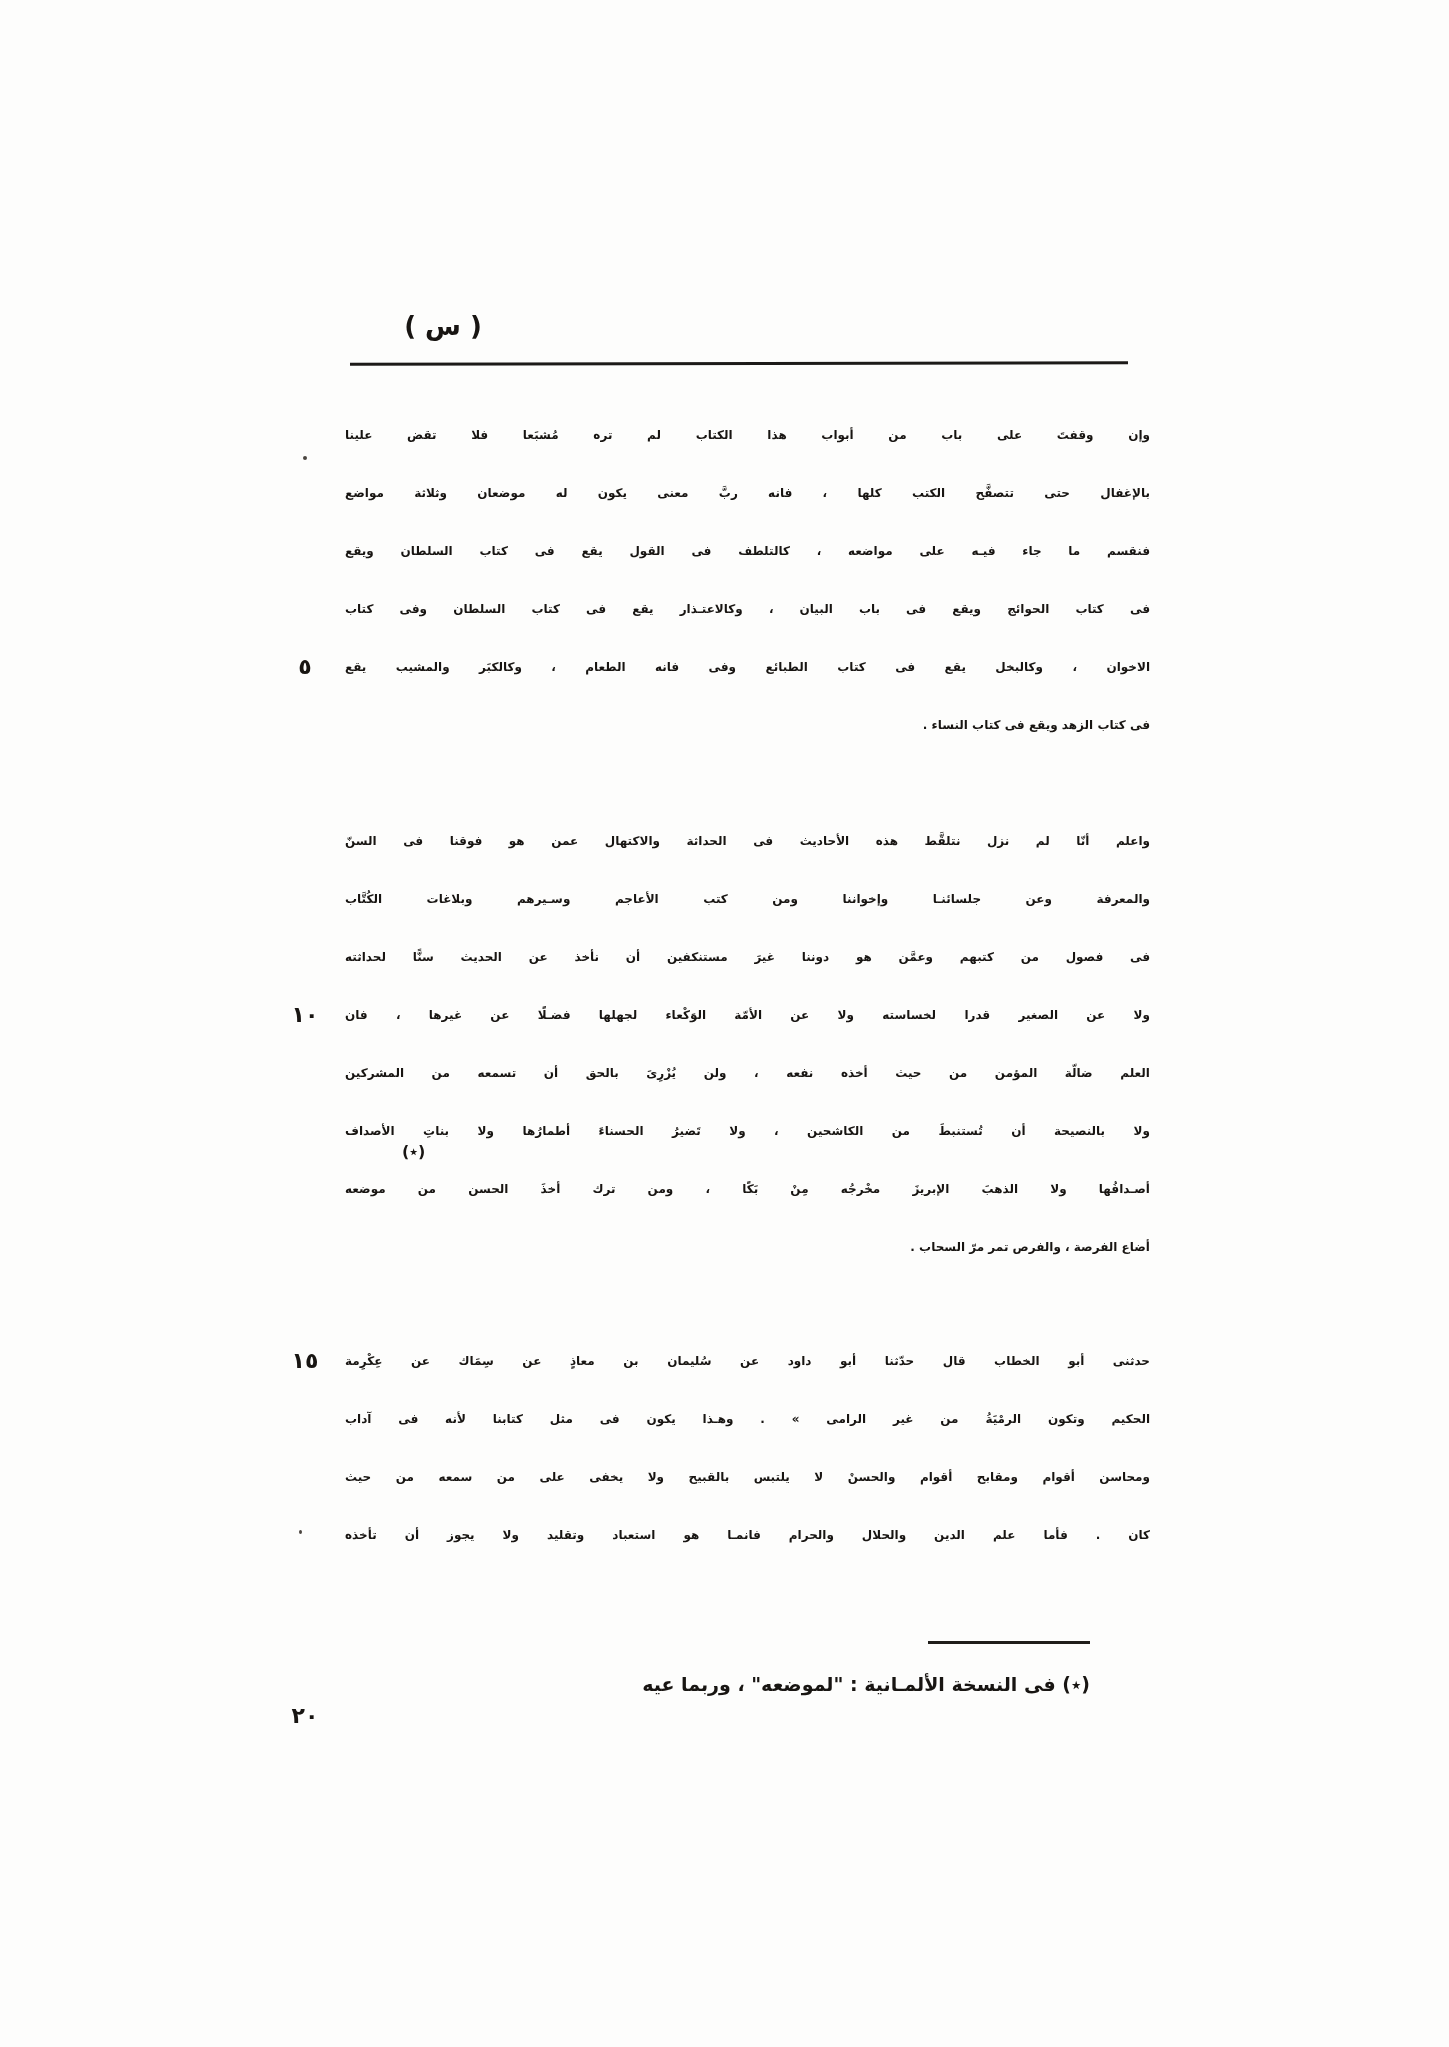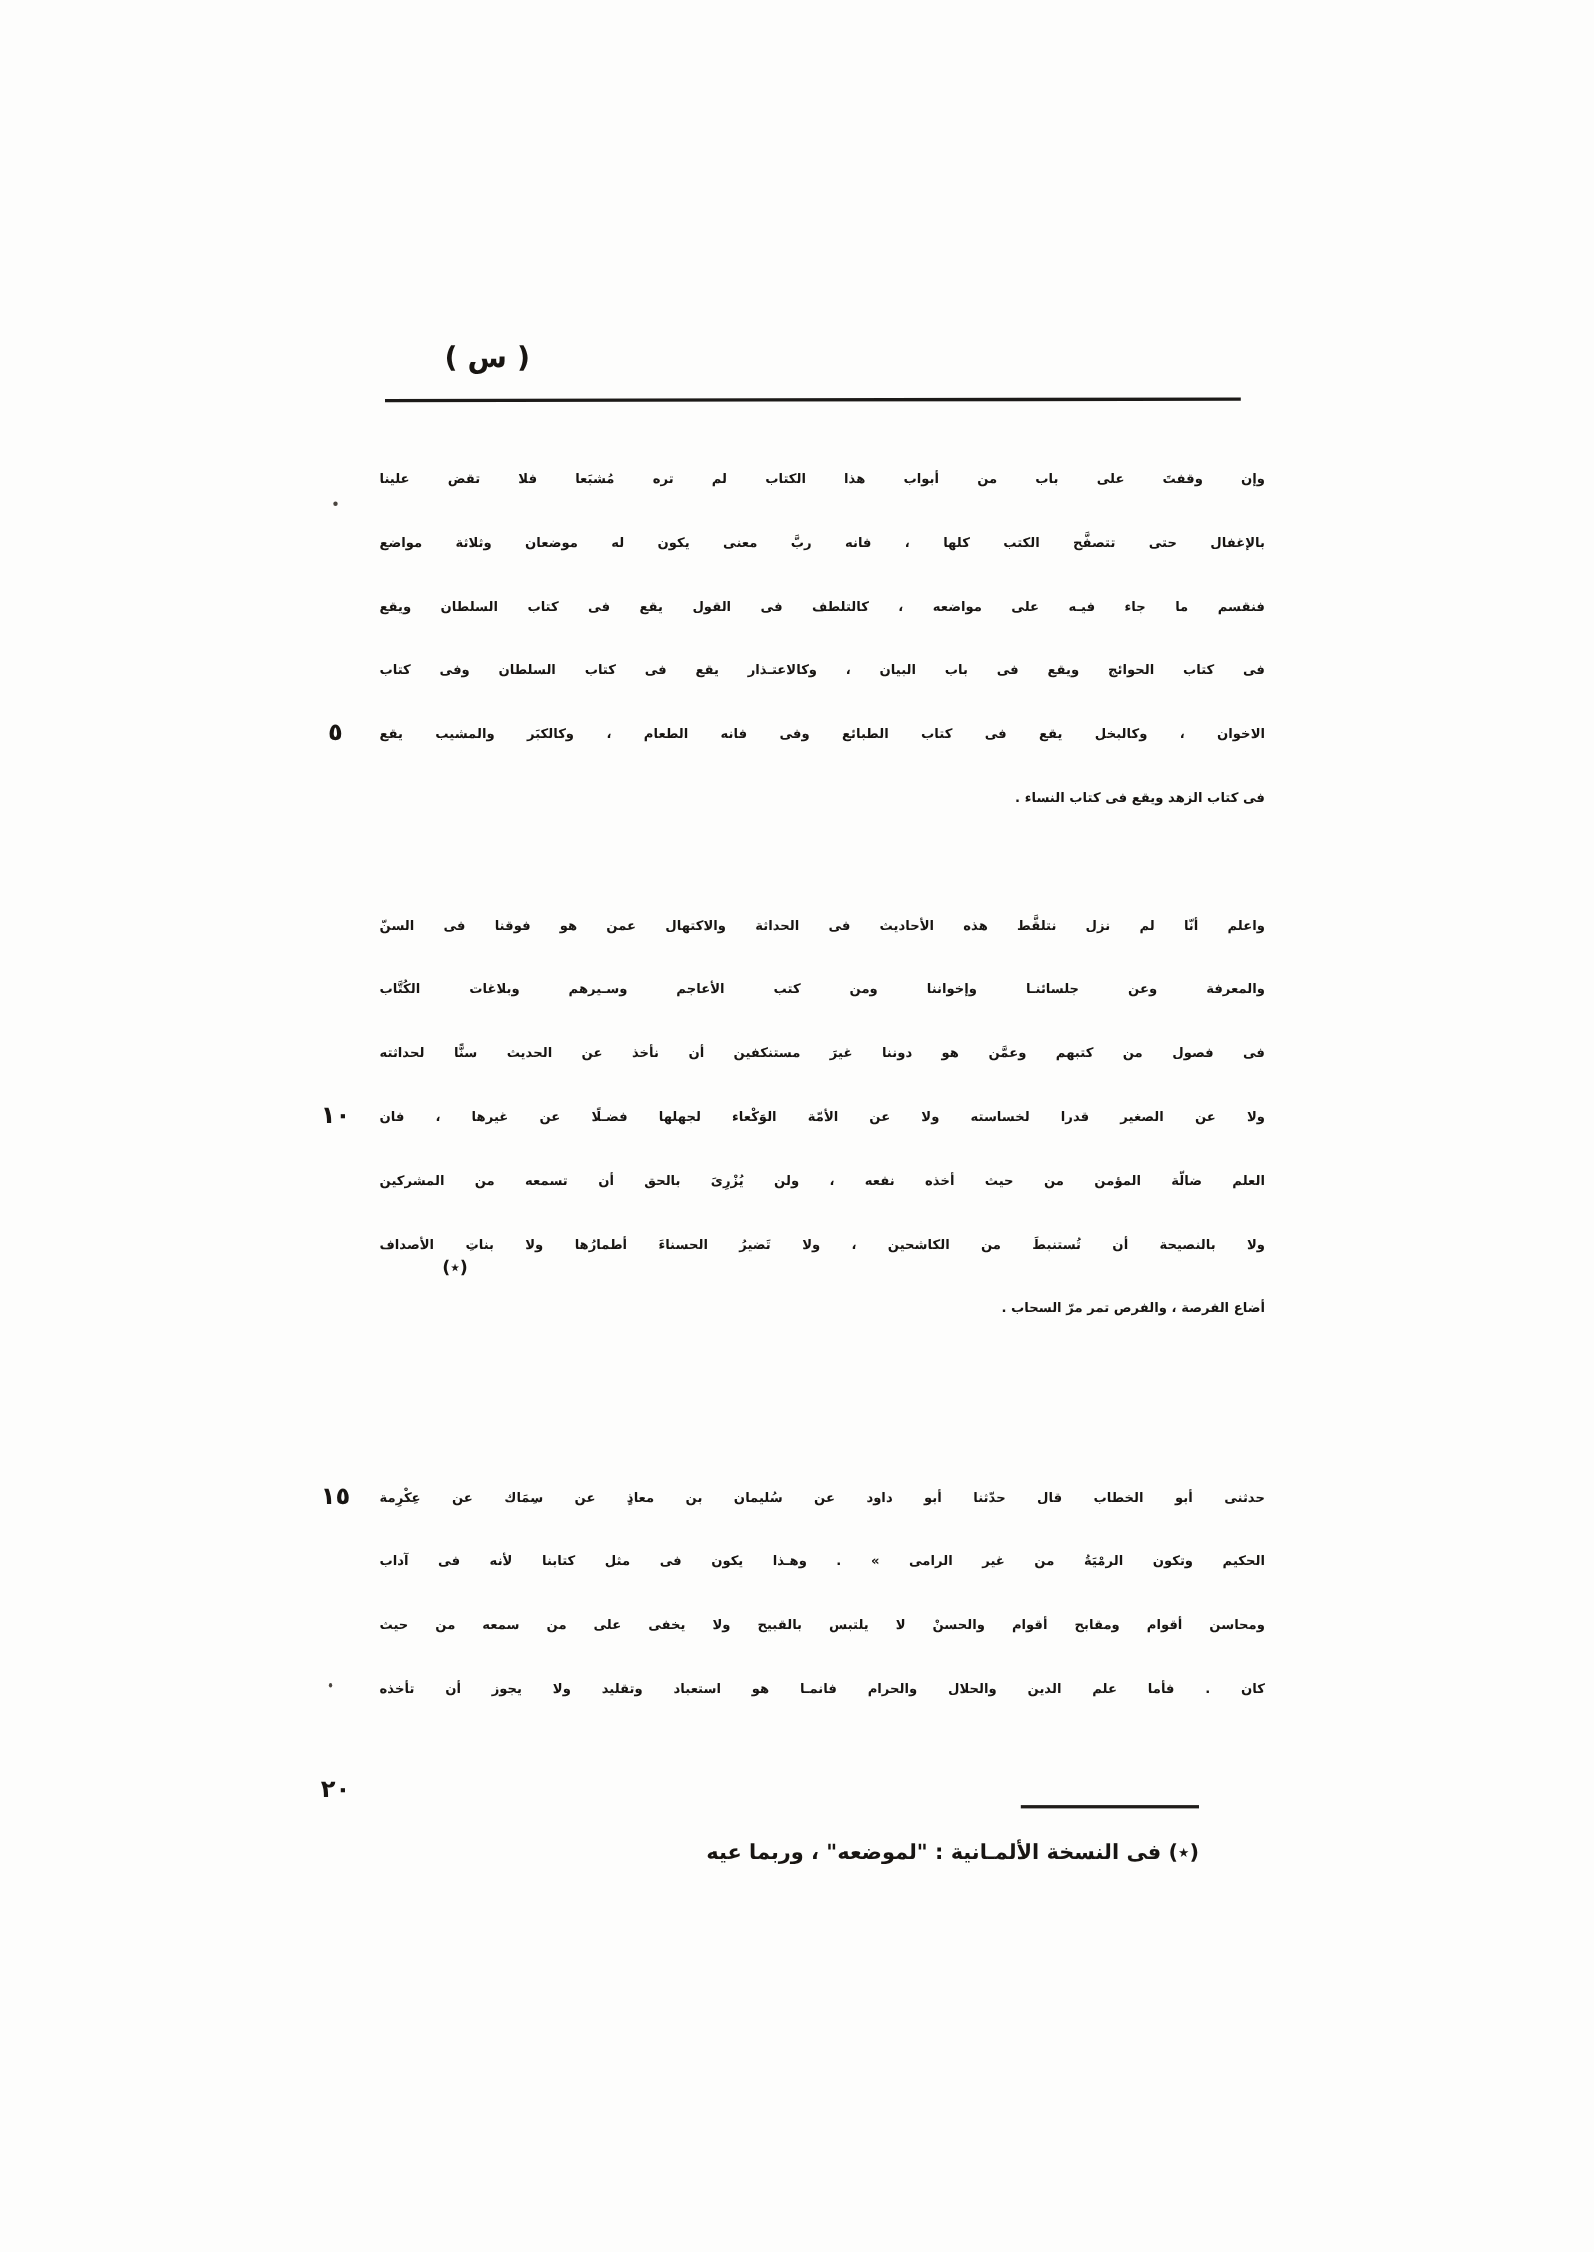--- a/index.html
+++ b/index.html
@@ -51,21 +51,21 @@
   }
   
   .mnum{
     position:absolute;left:280px;width:50px;
     font-size:22px;font-weight:bold;text-align:center;
     direction:rtl;line-height:58px;height:58px;
   }
   .mnum.n5{top:638px;}
   .mnum.n10{top:986px;}
   .mnum.n15{top:1332px;}
-  .mnum.n20{top:1606px;line-height:44px;height:44px;}
+  .mnum.n20{top:1694px;line-height:44px;height:44px;}
   
   .fn-marker-inline{
     position:absolute;top:1142px;left:402px;
     font-size:16px;font-weight:bold;direction:rtl;
   }
   .fn-rule{
     position:absolute;top:1641px;left:928px;width:162px;height:3px;
     background:#201d1a;
   }
   .fn-text{
@@ -98,20 +98,21 @@
     <div class="line end">فى كتاب الزهد ويقع فى كتاب النساء .</div>
   </div>
 
   <div class="para p2">
     <div class="line">واعلم أنّا لم نزل نتلقَّط هذه الأحاديث فى الحداثة والاكتهال عمن هو فوقنا فى السنّ</div>
     <div class="line">والمعرفة وعن جلسائنـا وإخواننا ومن كتب الأعاجم وسـيرهم وبلاغات الكُتَّاب</div>
     <div class="line">فى فصول من كتبهم وعمَّن هو دوننا غيرَ مستنكفين أن نأخذ عن الحديث سنًّا لحداثته</div>
     <div class="line">ولا عن الصغير قدرا لخساسته ولا عن الأمّة الوَكْعاء لجهلها فضـلًا عن غيرها ، فان</div>
     <div class="line">العلم ضالّة المؤمن من حيث أخذه نفعه ، ولن يُزْرِىَ بالحق أن تسمعه من المشركين</div>
     <div class="line">ولا بالنصيحة أن تُستنبطَ من الكاشحين ، ولا تَضيرُ الحسناءَ أطمارُها ولا بناتِ الأصداف</div>
+    <div class="line">أصـدافُها ولا الذهبَ الإبريزَ مخْرجُه مِنْ بَكًا ، ومن ترك أخذَ الحسن من موضعه</div>
     <div class="line end">أضاع الفرصة ، والفرص تمر مرّ السحاب .</div>
   </div>
 
   <div class="para p3">
     <div class="line">حدثنى أبو الخطاب قال حدّثنا أبو داود عن سُليمان بن معاذٍ عن سِمَاك عن عِكْرِمة</div>
     <div class="line">الحكيم وتكون الرمْيَةُ من غير الرامى » .  وهـذا يكون فى مثل كتابنا لأنه فى آداب</div>
     <div class="line">ومحاسن أقوام ومقابح أقوام والحسنْ لا يلتبس بالقبيح ولا يخفى على من سمعه من حيث</div>
     <div class="line">كان . فأما علم الدين والحلال والحرام فانمـا هو استعباد وتقليد ولا يجوز أن تأخذه</div>
   </div>
 

